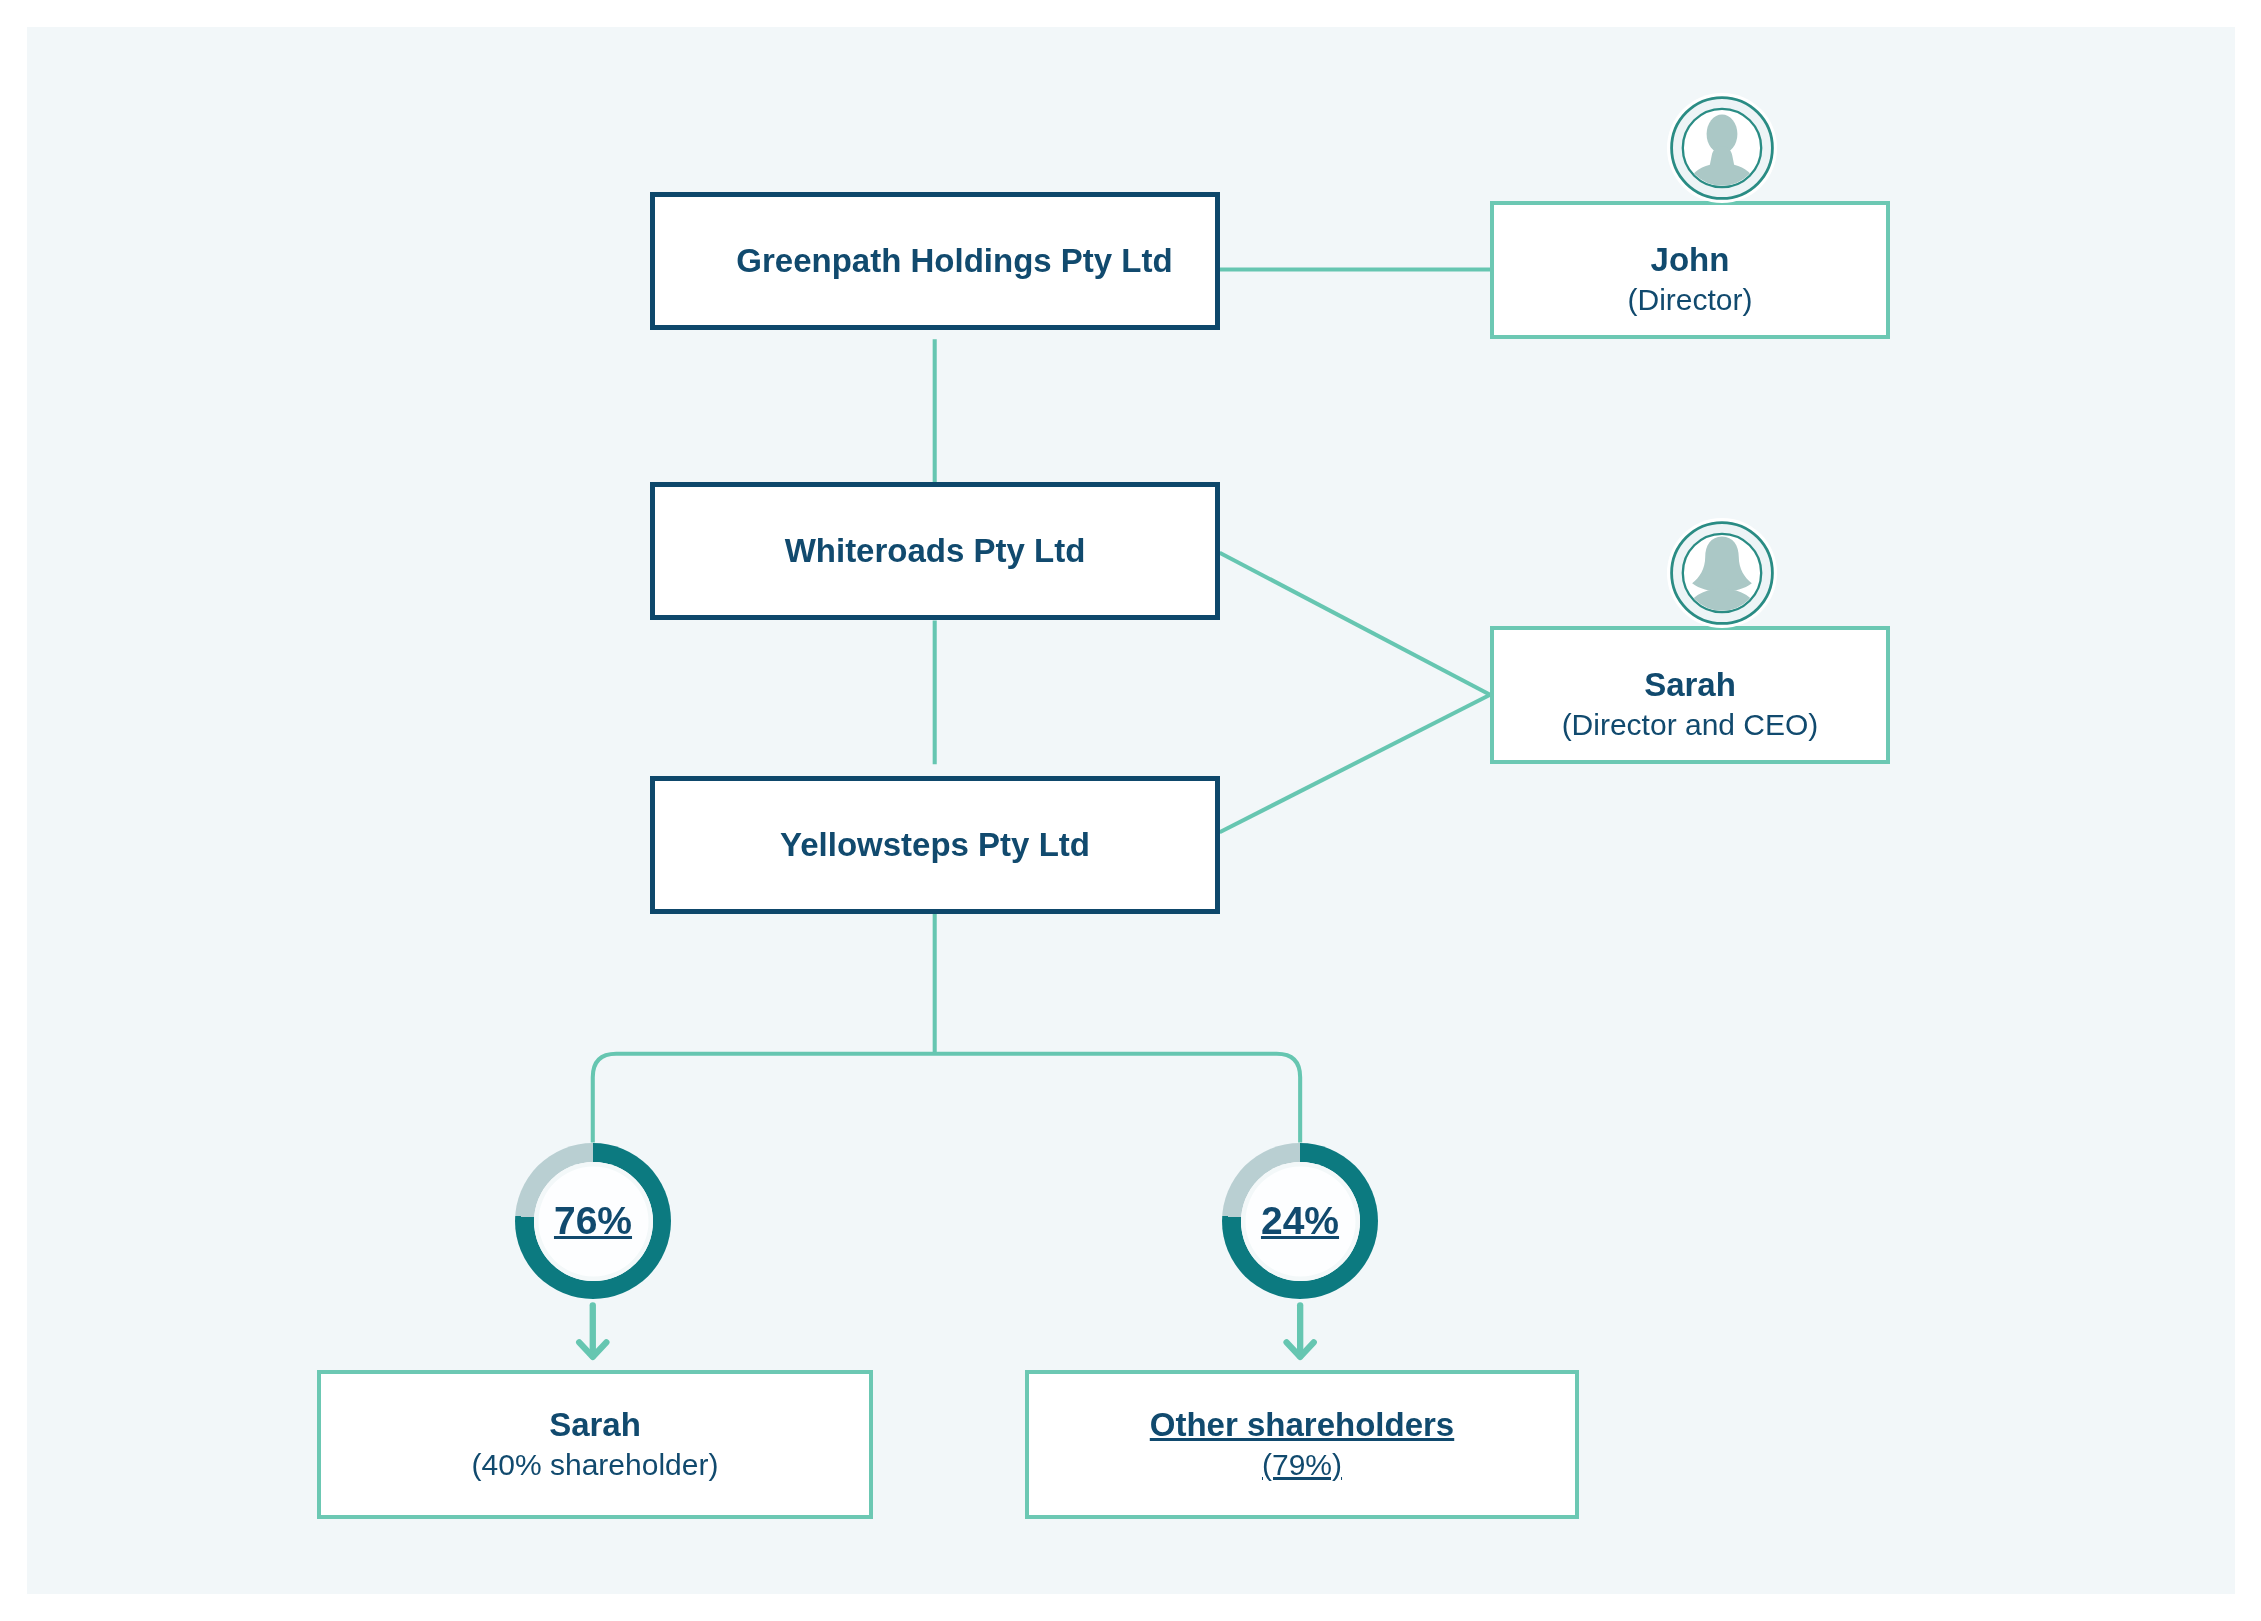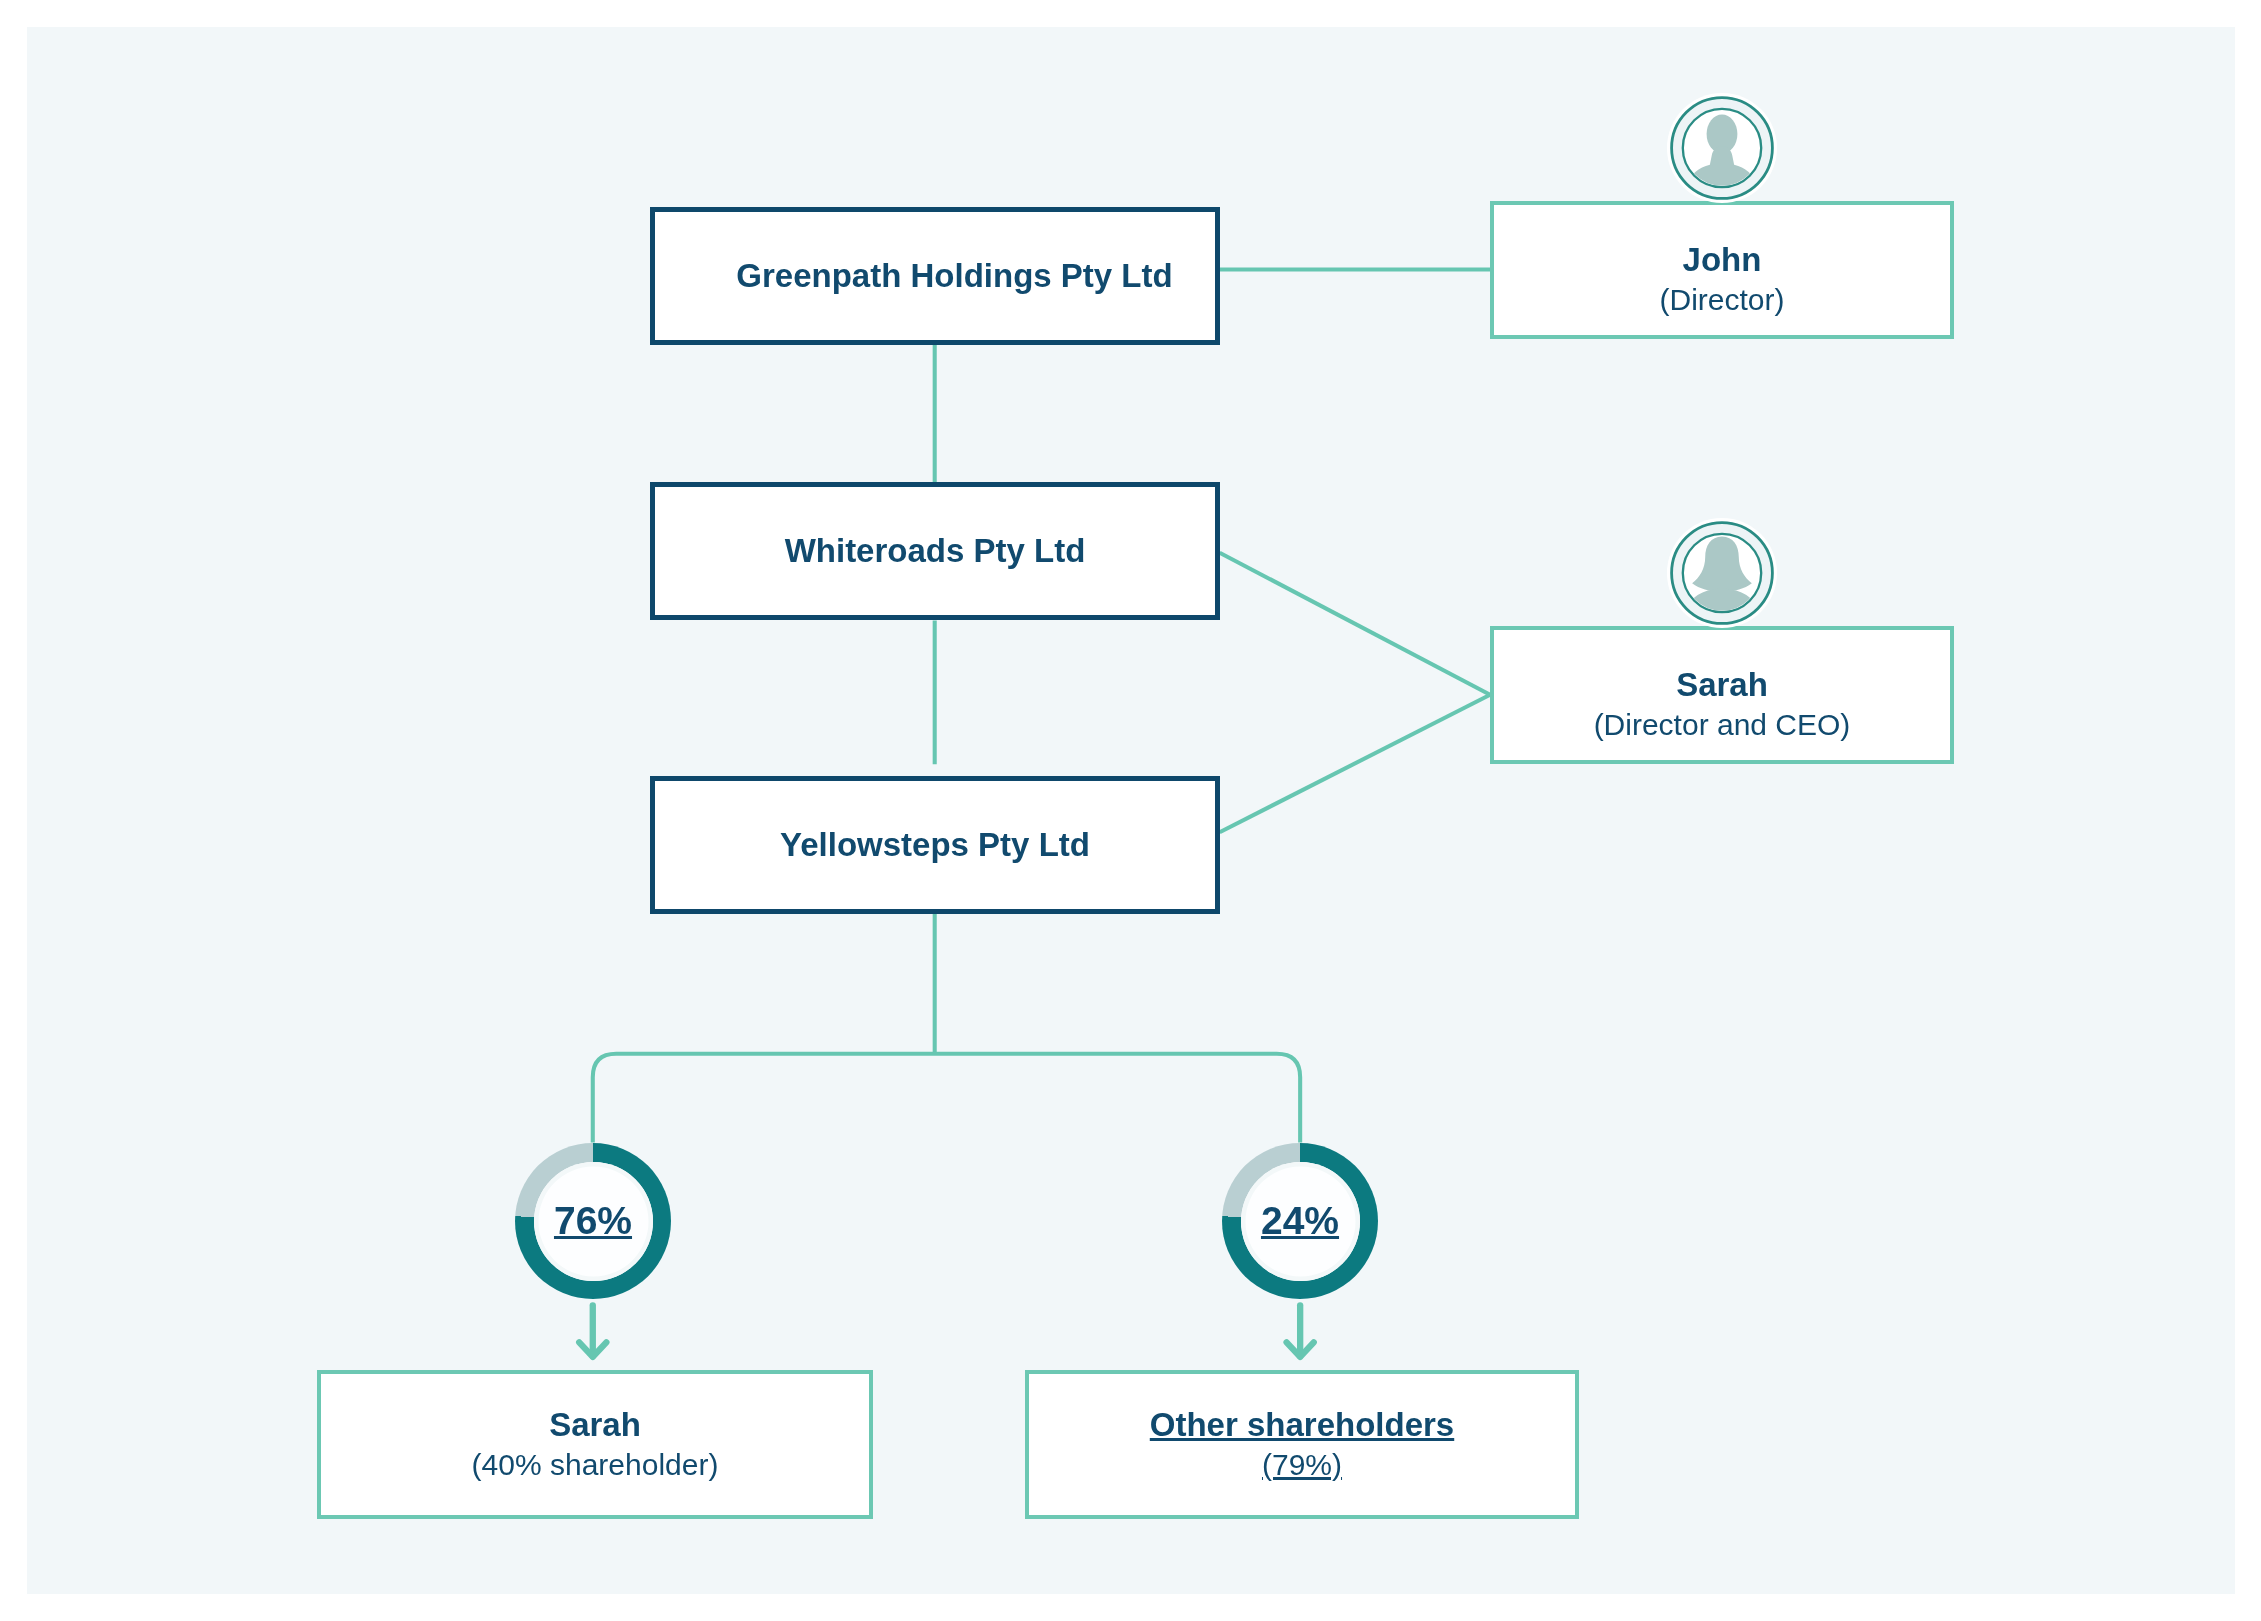--- a/index.html
+++ b/index.html
@@ -51,25 +51,25 @@
     flex-direction:column;
     align-items:center;
     justify-content:center;
     text-align:center;
   }
   .company-box{
     left:650px;width:570px;height:138px;
     border:5.4px solid var(--navy-border);
     font-size:33px;font-weight:700;
   }
-  #greenpath-box{top:207px;padding-left:39px;}
+  #greenpath-box{top:192px;padding-left:39px;}
   #whiteroads-box{top:482px;}
   #yellowsteps-box{top:776px;}
   .person-box{
-    left:1490px;width:464px;height:138px;
+    left:1490px;width:400px;height:138px;
     border:4.5px solid var(--teal-border);
     padding-top:19px;
   }
   #john-box{top:201px;}
   #sarah-box{top:626px;}
   .share-box{
     top:1370px;height:149px;
     border:4.5px solid var(--teal-border);
   }
   #sarah-share-box{left:317px;width:556px;}

